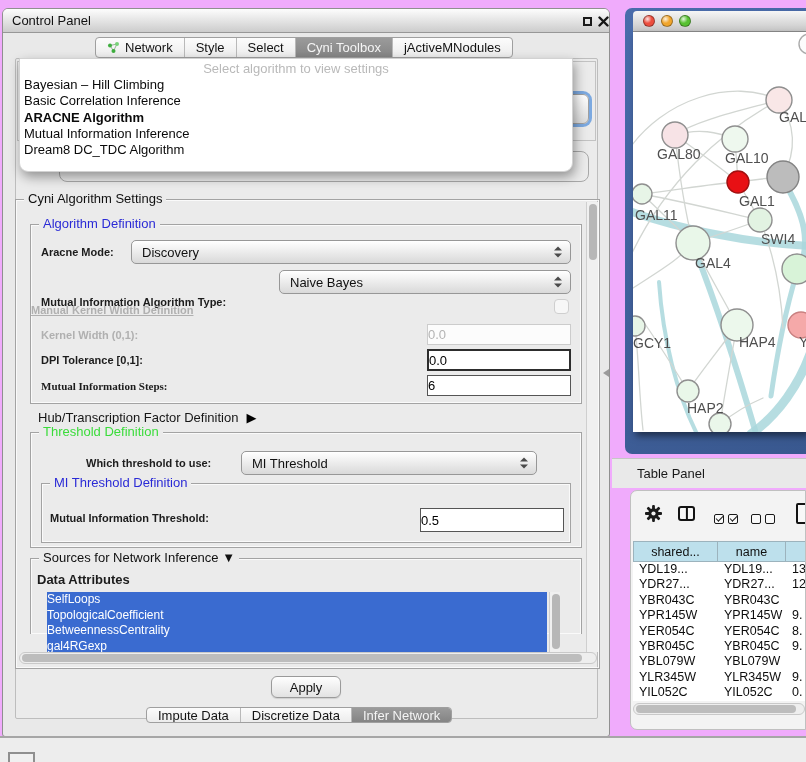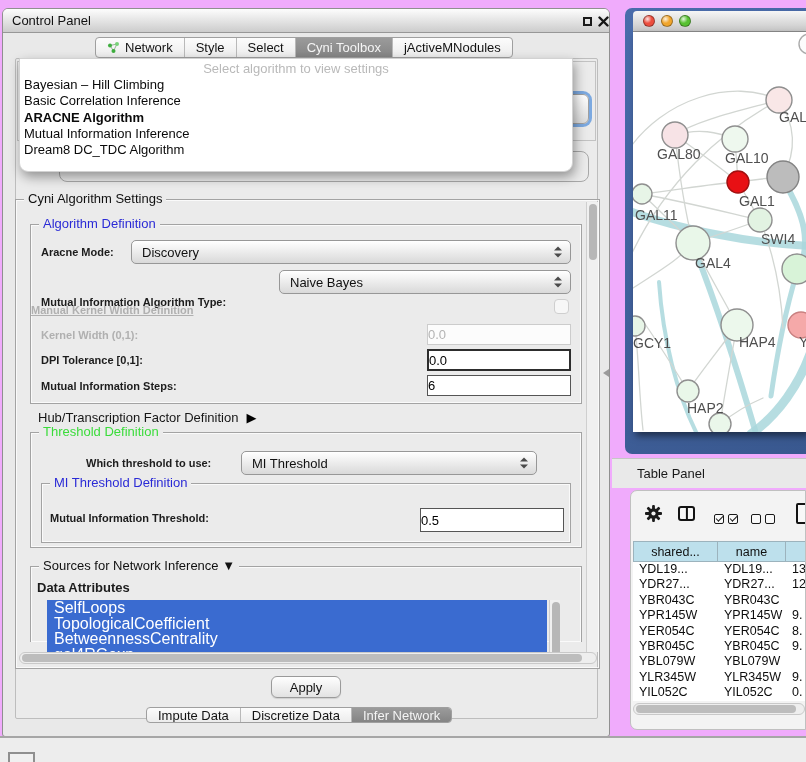--- a/index.html
+++ b/index.html
@@ -55,21 +55,21 @@
                border-right:4px solid transparent;border-top:4.5px solid #4a4a4a;}
   .fld{position:absolute;background:#ffffff;font-size:13px;text-align:right;padding:0 6px 0 0;
        display:flex;align-items:center;justify-content:flex-start;}
   .fld.dis{border:1px solid #cccccc;background:#fcfcfc;color:#b4b4b4;}
   .fld.strong{border:2px solid #2d2d2d;color:#000;}
   .fld.med{border:1.5px solid #555555;color:#000;}
   .chk{position:absolute;width:15px;height:15px;border:1.5px solid #cfcfcf;border-radius:4px;background:#f7f7f7;}
   .expander{position:absolute;font-size:13px;color:#161616;white-space:nowrap;}
   .tri-r{display:inline-block;margin-left:8px;font-size:13px;color:#000;}
   .attrlist{position:absolute;background:#3a6bd0;overflow:hidden;}
-  .attritem{height:15.5px;line-height:15.5px;color:#ffffff;font-size:16px;padding-left:7px;white-space:nowrap;}
+  .attritem{height:15.5px;line-height:15.5px;color:#ffffff;font-size:12px;white-space:nowrap;}
   .vscroll{position:absolute;background:#f0f0f0;border-left:1px solid #cfcfcf;}
   .vthumb{position:absolute;left:1.5px;width:8px;background:#b7b7b7;border-radius:5px;}
   .hscroll{position:absolute;background:#eeeeee;border:1px solid #c9c9c9;border-radius:7px;}
   .hthumb{position:absolute;top:1px;height:8px;background:#bdbdbd;border-radius:5px;}
   .btn{position:absolute;display:flex;align-items:center;justify-content:center;font-size:13px;
        border:1px solid #9a9a9a;border-radius:6px;background:linear-gradient(#fefefe,#e2e2e2);
        box-shadow:0 1px 1px rgba(0,0,0,.12);}
   
   .netwin{position:absolute;left:625px;top:8px;width:181px;height:446px;
           background:linear-gradient(145deg,#4a6cab,#39588f);border-radius:7px 0 0 7px;}
@@ -185,21 +185,21 @@
         <span class="lbl dis" style="left:0;top:79px;text-decoration:underline;">Manual Kernel Width Definition</span>
         <span class="chk" style="left:523px;top:74px;"></span>
         <span class="lbl dis" style="left:10px;top:104px;">Kernel Width (0,1):</span>
         <div class="fld dis" style="left:396px;top:99px;width:144px;height:21px;">
           <span>0.0</span>
         </div>
         <span class="lbl" style="left:10px;top:129px;">DPI Tolerance [0,1]:</span>
         <div class="fld strong" style="left:396px;top:124px;width:144px;height:22px;">
           <span>0.0</span>
         </div>
-        <span class="lbl" style="left:10px;top:155px;">Mutual Information Steps:</span>
+        <span class="lbl" style="left:10px;top:155px;font-family:Liberation Serif, serif;">Mutual Information Steps:</span>
         <div class="fld med" style="left:396px;top:150px;width:144px;height:21px;">
           <span>6</span>
         </div>
       </div>
 
       <div class="expander" style="left:22px;top:210px;">
         <span>Hub/Transcription Factor Definition</span><span class="tri-r">▶</span>
       </div>
 
       <div class="grp" style="left:14px;top:232px;width:552px;height:116px;">
@@ -211,21 +211,21 @@
         </div>
         <div class="grp" style="left:10px;top:50px;width:530px;height:60px;">
           <span class="gtitle blue">MI Threshold Definition</span>
           <span class="lbl" style="left:8px;top:28px;">Mutual Information Threshold:</span>
           <div class="fld med" style="left:378px;top:24px;width:144px;height:24px;">
             <span>0.5</span>
           </div>
         </div>
       </div>
 
-      <div class="grp" style="left:14px;top:366px;width:552px;height:76px;border-bottom:none;">
+      <div class="grp" style="left:14px;top:358px;width:552px;height:76px;border-bottom:none;">
         <span class="gtitle" style="font-size:13px;">
           <span>Sources for Network Inference</span> <span>▼</span>
         </span>
         <span class="lbl" style="left:6px;top:13px;font-size:13px;">Data Attributes</span>
         <div class="attrlist" style="left:16px;top:33px;width:500px;height:62px;">
             <div class="attritem">SelfLoops</div>
             <div class="attritem">TopologicalCoefficient</div>
             <div class="attritem">BetweennessCentrality</div>
             <div class="attritem">gal4RGexp</div>
           </div>

